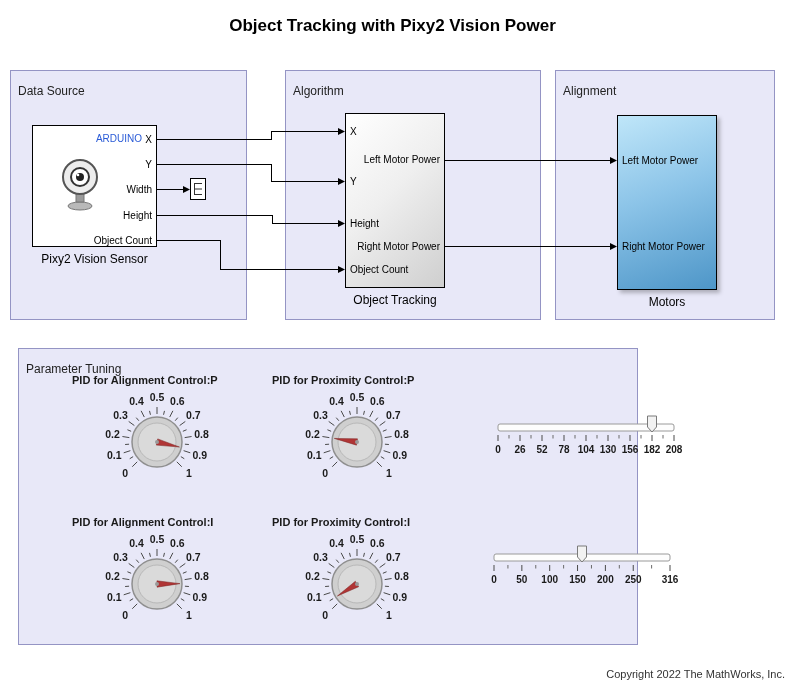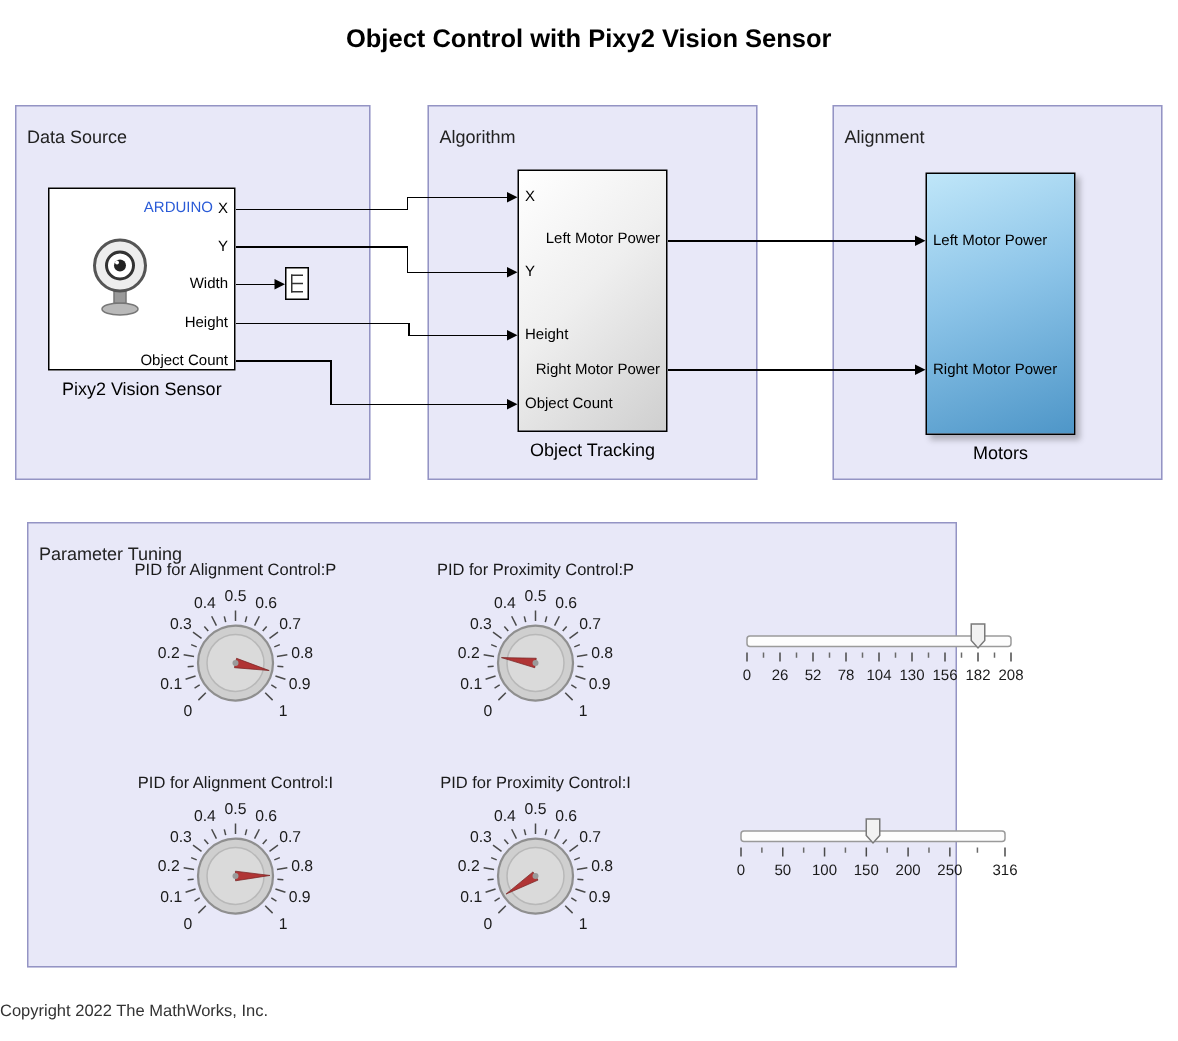--- a/index.html
+++ b/index.html
@@ -28,36 +28,36 @@
   .port.out { right:4px; }
   .arduino { position:absolute; top:7px; right:14px; font-size:10px; line-height:12px; color:var(--arduino-text,#2a5bd7);text-align:center; }
   .cam { position:absolute; left:24px; top:30px; }
   .ot { background:linear-gradient(135deg,#ffffff 0%,#efefef 45%,#cfcfcf 100%); }
   .motors {
     background:linear-gradient(160deg,#bfe6f9 0%,#8cc4e8 45%,var(--motors-bottom,#4e96c8) 100%);
     box-shadow:3px 3px 4px rgba(0,0,0,0.25);
   }
   .block-label { position:absolute; z-index:4; font-size:12px; color:#000; text-align:center; white-space:nowrap; }
   .sink { position:absolute; z-index:4; border:1px solid #000; background:#fff; }
-  .widget { position:absolute; z-index:4; text-align:center; }
+  .widget { position:absolute; z-index:4; text-align:left;font-weight:bold; }
   .widget-label { font-size:11px; color:#1a1a1a; margin-bottom:1px; white-space:nowrap; }
-  .footer { position:absolute; top:668px; left:0; width:785px; text-align:left; font-size:11px; color:#333; }
+  .footer { position:absolute; top:668px; left:0; width:785px; text-align:right; font-size:11px; color:#333; }
   svg text { font-family:"Liberation Sans", sans-serif; }
 </style>
 </head>
 <body>
 
 <div class="canvas">
 
-  <div class="title">Object Control with Pixy2 Vision Sensor</div>
+  <div class="title">Object Tracking with Pixy2 Vision Power</div>
 
   <div class="area" style="left:10px;top:70px;width:237px;height:250px">
     <div class="area-label">Data Source</div>
   </div>
-  <div class="area" style="left:285px;top:70px;width:220px;height:250px">
+  <div class="area" style="left:285px;top:70px;width:256px;height:250px">
     <div class="area-label">Algorithm</div>
   </div>
   <div class="area" style="left:555px;top:70px;width:220px;height:250px">
     <div class="area-label">Alignment</div>
   </div>
   <div class="area" style="left:18px;top:348px;width:620px;height:297px">
     <div class="area-label">Parameter Tuning</div>
   </div>
 
   <svg class="wires" width="785" height="694">

